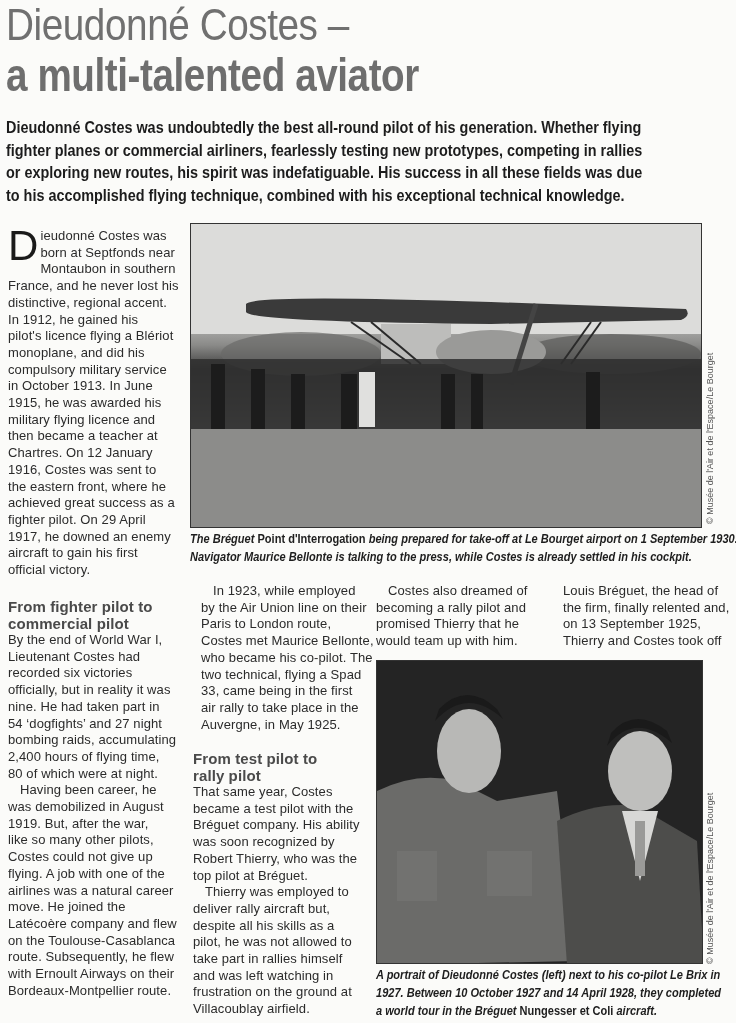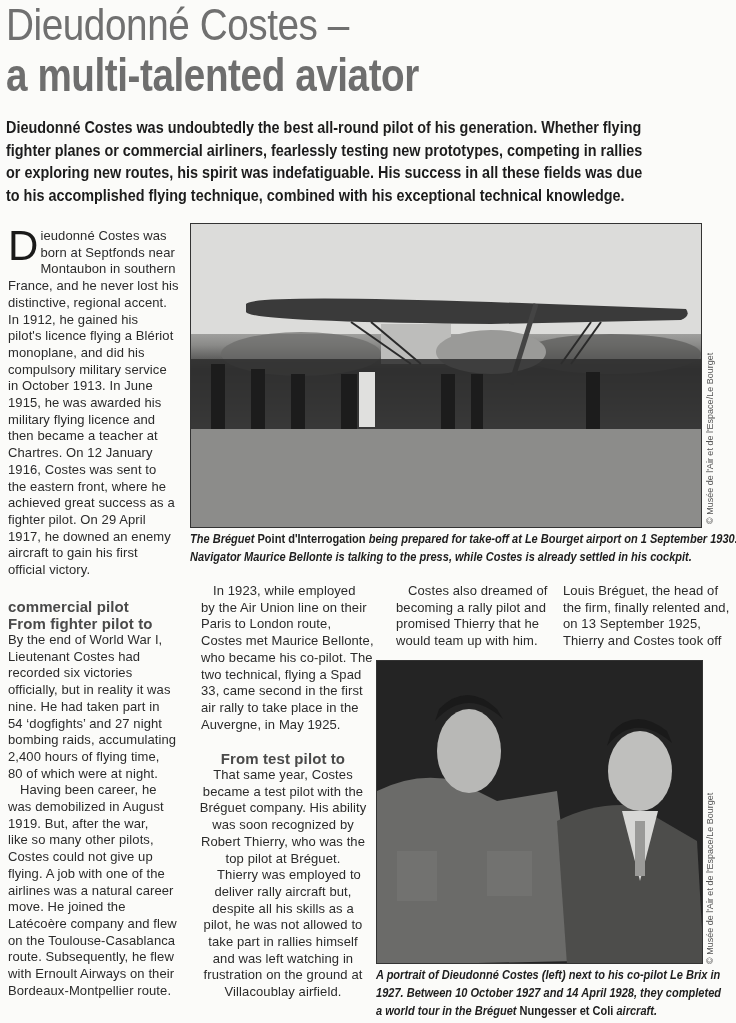--- a/index.html
+++ b/index.html
@@ -115,22 +115,22 @@
       <span class="ln">the eastern front, where he</span>
       <span class="ln">achieved great success as a</span>
       <span class="ln">fighter pilot. On 29 April</span>
       <span class="ln">1917, he downed an enemy</span>
       <span class="ln">aircraft to gain his first</span>
       <span class="ln">official victory.</span>
     </div>
   </div>
 
   <div class="col" style="left:8px; top:598px; width:180px;">
+    <span class="subhead">From fighter pilot to</span>
     <span class="subhead">commercial pilot</span>
-    <span class="subhead">From fighter pilot to</span>
     <span class="ln">By the end of World War I,</span>
     <span class="ln">Lieutenant Costes had</span>
     <span class="ln">recorded six victories</span>
     <span class="ln">officially, but in reality it was</span>
     <span class="ln">nine. He had taken part in</span>
     <span class="ln">54 ‘dogfights’ and 27 night</span>
     <span class="ln">bombing raids, accumulating</span>
     <span class="ln">2,400 hours of flying time,</span>
     <span class="ln">80 of which were at night.</span>
     <span class="ln ind">Having been career, he</span>
@@ -182,44 +182,45 @@
     <span class="ln">Navigator Maurice Bellonte is talking to the press, while Costes is already settled in his cockpit.</span>
   </div>
 
   <div class="col" style="left:193px; top:583px; width:180px;margin-left:8px;">
     <span class="ln ind">In 1923, while employed</span>
     <span class="ln">by the Air Union line on their</span>
     <span class="ln">Paris to London route,</span>
     <span class="ln">Costes met Maurice Bellonte,</span>
     <span class="ln">who became his co-pilot. The</span>
     <span class="ln">two technical, flying a Spad</span>
-    <span class="ln">33, came second in the first</span>
+    <span class="ln">33, came being in the first</span>
     <span class="ln">air rally to take place in the</span>
     <span class="ln">Auvergne, in May 1925.</span>
   </div>
 
-  <div class="col" style="left:193px; top:750px; width:180px;text-align:center;">
+  <div class="col" style="left:193px; top:750px; width:180px;">
     <span class="subhead">From test pilot to</span>
+    <span class="subhead">rally pilot</span>
     <span class="ln">That same year, Costes</span>
     <span class="ln">became a test pilot with the</span>
     <span class="ln">Bréguet company. His ability</span>
     <span class="ln">was soon recognized by</span>
     <span class="ln">Robert Thierry, who was the</span>
     <span class="ln">top pilot at Bréguet.</span>
     <span class="ln ind">Thierry was employed to</span>
     <span class="ln">deliver rally aircraft but,</span>
     <span class="ln">despite all his skills as a</span>
     <span class="ln">pilot, he was not allowed to</span>
     <span class="ln">take part in rallies himself</span>
     <span class="ln">and was left watching in</span>
     <span class="ln">frustration on the ground at</span>
     <span class="ln">Villacoublay airfield.</span>
   </div>
 
-  <div class="col" style="left:396px; top:583px; width:180px;">
+  <div class="col" style="left:376px; top:583px; width:180px;">
     <span class="ln ind">Costes also dreamed of</span>
     <span class="ln">becoming a rally pilot and</span>
     <span class="ln">promised Thierry that he</span>
     <span class="ln">would team up with him.</span>
   </div>
 
   <div class="col" style="left:563px; top:583px; width:175px;">
     <span class="ln">Louis Bréguet, the head of</span>
     <span class="ln">the firm, finally relented and,</span>
     <span class="ln">on 13 September 1925,</span>

